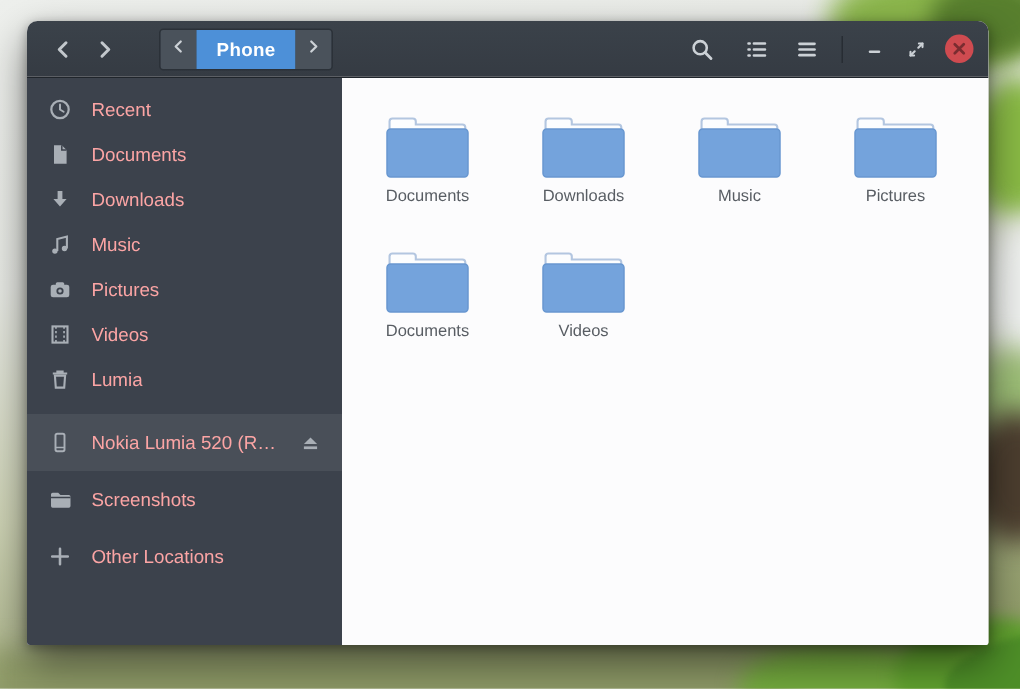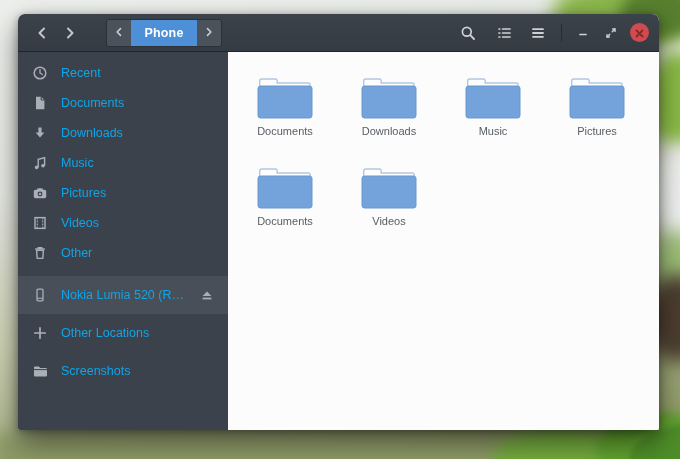--- a/index.html
+++ b/index.html
@@ -38,21 +38,21 @@
   .pathbar{display:flex;margin-left:22px;border:1px solid #2b3138;border-radius:3px;overflow:hidden;height:26px;}
   .pseg{display:flex;align-items:center;justify-content:center;background:#4a525b;width:24px;height:26px;}
   .pseg.active{background:#4d90d8;width:66px;color:#fff;font-size:12.5px;font-weight:bold;letter-spacing:.2px;}
   .right-cluster{margin-left:auto;display:flex;align-items:center;}
   .hsep{width:1px;height:18px;background:#272c33;margin:0 9px;}
   .close-btn{width:19px;height:19px;border-radius:50%;background:#cf4b50;display:flex;align-items:center;justify-content:center;margin-left:7px;}
   .body-row{flex:1;display:flex;min-height:0;}
 
   
   .sidebar{width:210px;flex:0 0 210px;background:#3c424c;padding-top:6px;box-sizing:border-box;overflow:hidden;}
-  .srow{height:30px;display:flex;align-items:center;padding:0 14px;gap:13px;color:#0ea5e9;font-size:12.5px;cursor:default;}
+  .srow{height:30px;display:flex;align-items:center;padding:0 14px;gap:13px;color:#fca5a5;font-size:12.5px;cursor:default;}
   .srow.tall{height:38px;}
   .srow.selected{background:rgba(255,255,255,.07);}
   .sicon{width:16px;height:16px;display:flex;align-items:center;justify-content:center;color:#a9afb6;flex:0 0 16px;}
   .sicon svg{display:block;}
   .slabel{white-space:nowrap;overflow:hidden;text-overflow:ellipsis;}
   .eject{margin-left:auto;color:#a9afb6;display:flex;align-items:center;}
 
   
   .content{flex:1;background:#fcfcfd;padding:16px 5px;box-sizing:border-box;display:flex;flex-wrap:wrap;align-content:flex-start;}
   .fcell{width:104px;height:86px;display:flex;flex-direction:column;align-items:center;margin-bottom:4px;}
@@ -231,55 +231,55 @@
           </span>
           <span class="slabel">Videos</span>
         </div>
         <div class="srow">
           <span class="sicon">
             <svg width="16" height="16" viewBox="0 0 16 16">
               <path d="M4.6 5.4 h6.8 l-.6 8 H5.2 Z" fill="none" stroke="currentColor" stroke-width="1.4"></path>
               <path d="M3.2 4 h9.6 M6.2 4 V2.6 h3.6 V4" fill="none" stroke="currentColor" stroke-width="1.3"></path>
             </svg>
           </span>
-          <span class="slabel">Other</span>
+          <span class="slabel">Lumia</span>
         </div>
         <div style="height: 8px;"></div>
         <div class="srow tall selected">
           <span class="sicon">
             <svg width="16" height="16" viewBox="0 0 16 16">
               <rect x="5" y="2.2" width="6" height="11.6" rx="1.1" fill="none" stroke="currentColor" stroke-width="1.3"></rect>
               <path d="M5 11.3 h6" stroke="currentColor" stroke-width="1.1"></path>
             </svg>
           </span>
           <span class="slabel">Nokia Lumia 520 (RM …</span>
           <span class="eject">
             <svg width="14" height="14" viewBox="0 0 14 14">
               <path d="M2.6 8 L7 3.6 11.4 8 Z" fill="currentColor"></path>
               <rect x="2.6" y="9.6" width="8.8" height="1.8" fill="currentColor"></rect>
             </svg>
           </span>
         </div>
         <div class="srow tall">
           <span class="sicon">
             <svg width="16" height="16" viewBox="0 0 16 16">
-              <path d="M8 2.8 V13.2 M2.8 8 H13.2" stroke="currentColor" stroke-width="1.7" stroke-linecap="round"></path>
-            </svg>
-          </span>
-          <span class="slabel">Other Locations</span>
-        </div>
-        <div class="srow tall">
-          <span class="sicon">
-            <svg width="16" height="16" viewBox="0 0 16 16">
               <path d="M2 4.6 q0-1.1 1.1-1.1 h3.7 L8.3 5 h5.6 q1.1 0 1.1 1.1 v6.3 q0 1.1-1.1 1.1 H3.1 q-1.1 0-1.1-1.1 Z" fill="currentColor"></path>
               <path d="M2 6.6 h13" stroke="#3c424c" stroke-width="1"></path>
             </svg>
           </span>
           <span class="slabel">Screenshots</span>
         </div>
+        <div class="srow tall">
+          <span class="sicon">
+            <svg width="16" height="16" viewBox="0 0 16 16">
+              <path d="M8 2.8 V13.2 M2.8 8 H13.2" stroke="currentColor" stroke-width="1.7" stroke-linecap="round"></path>
+            </svg>
+          </span>
+          <span class="slabel">Other Locations</span>
+        </div>
       </div>
     <div class="content" id="content">
         <div class="fcell">
           <span class="ficon">
             <svg width="62" height="48" viewBox="0 0 62 48">
   <path d="M5.7 18 V9 q0-2 2-2 h13.5 q2 0 2 2 v2 h31 q2 0 2 2 v5 Z" fill="#fcfdfe" stroke="#b3c6e0" stroke-width="1.4"></path>
   <rect x="4" y="14" width="54" height="32" rx="2.5" fill="#74a3dc" stroke="#6897d0" stroke-width="1"></rect>
 </svg>
           </span>
           <span class="flabel">Documents</span>

